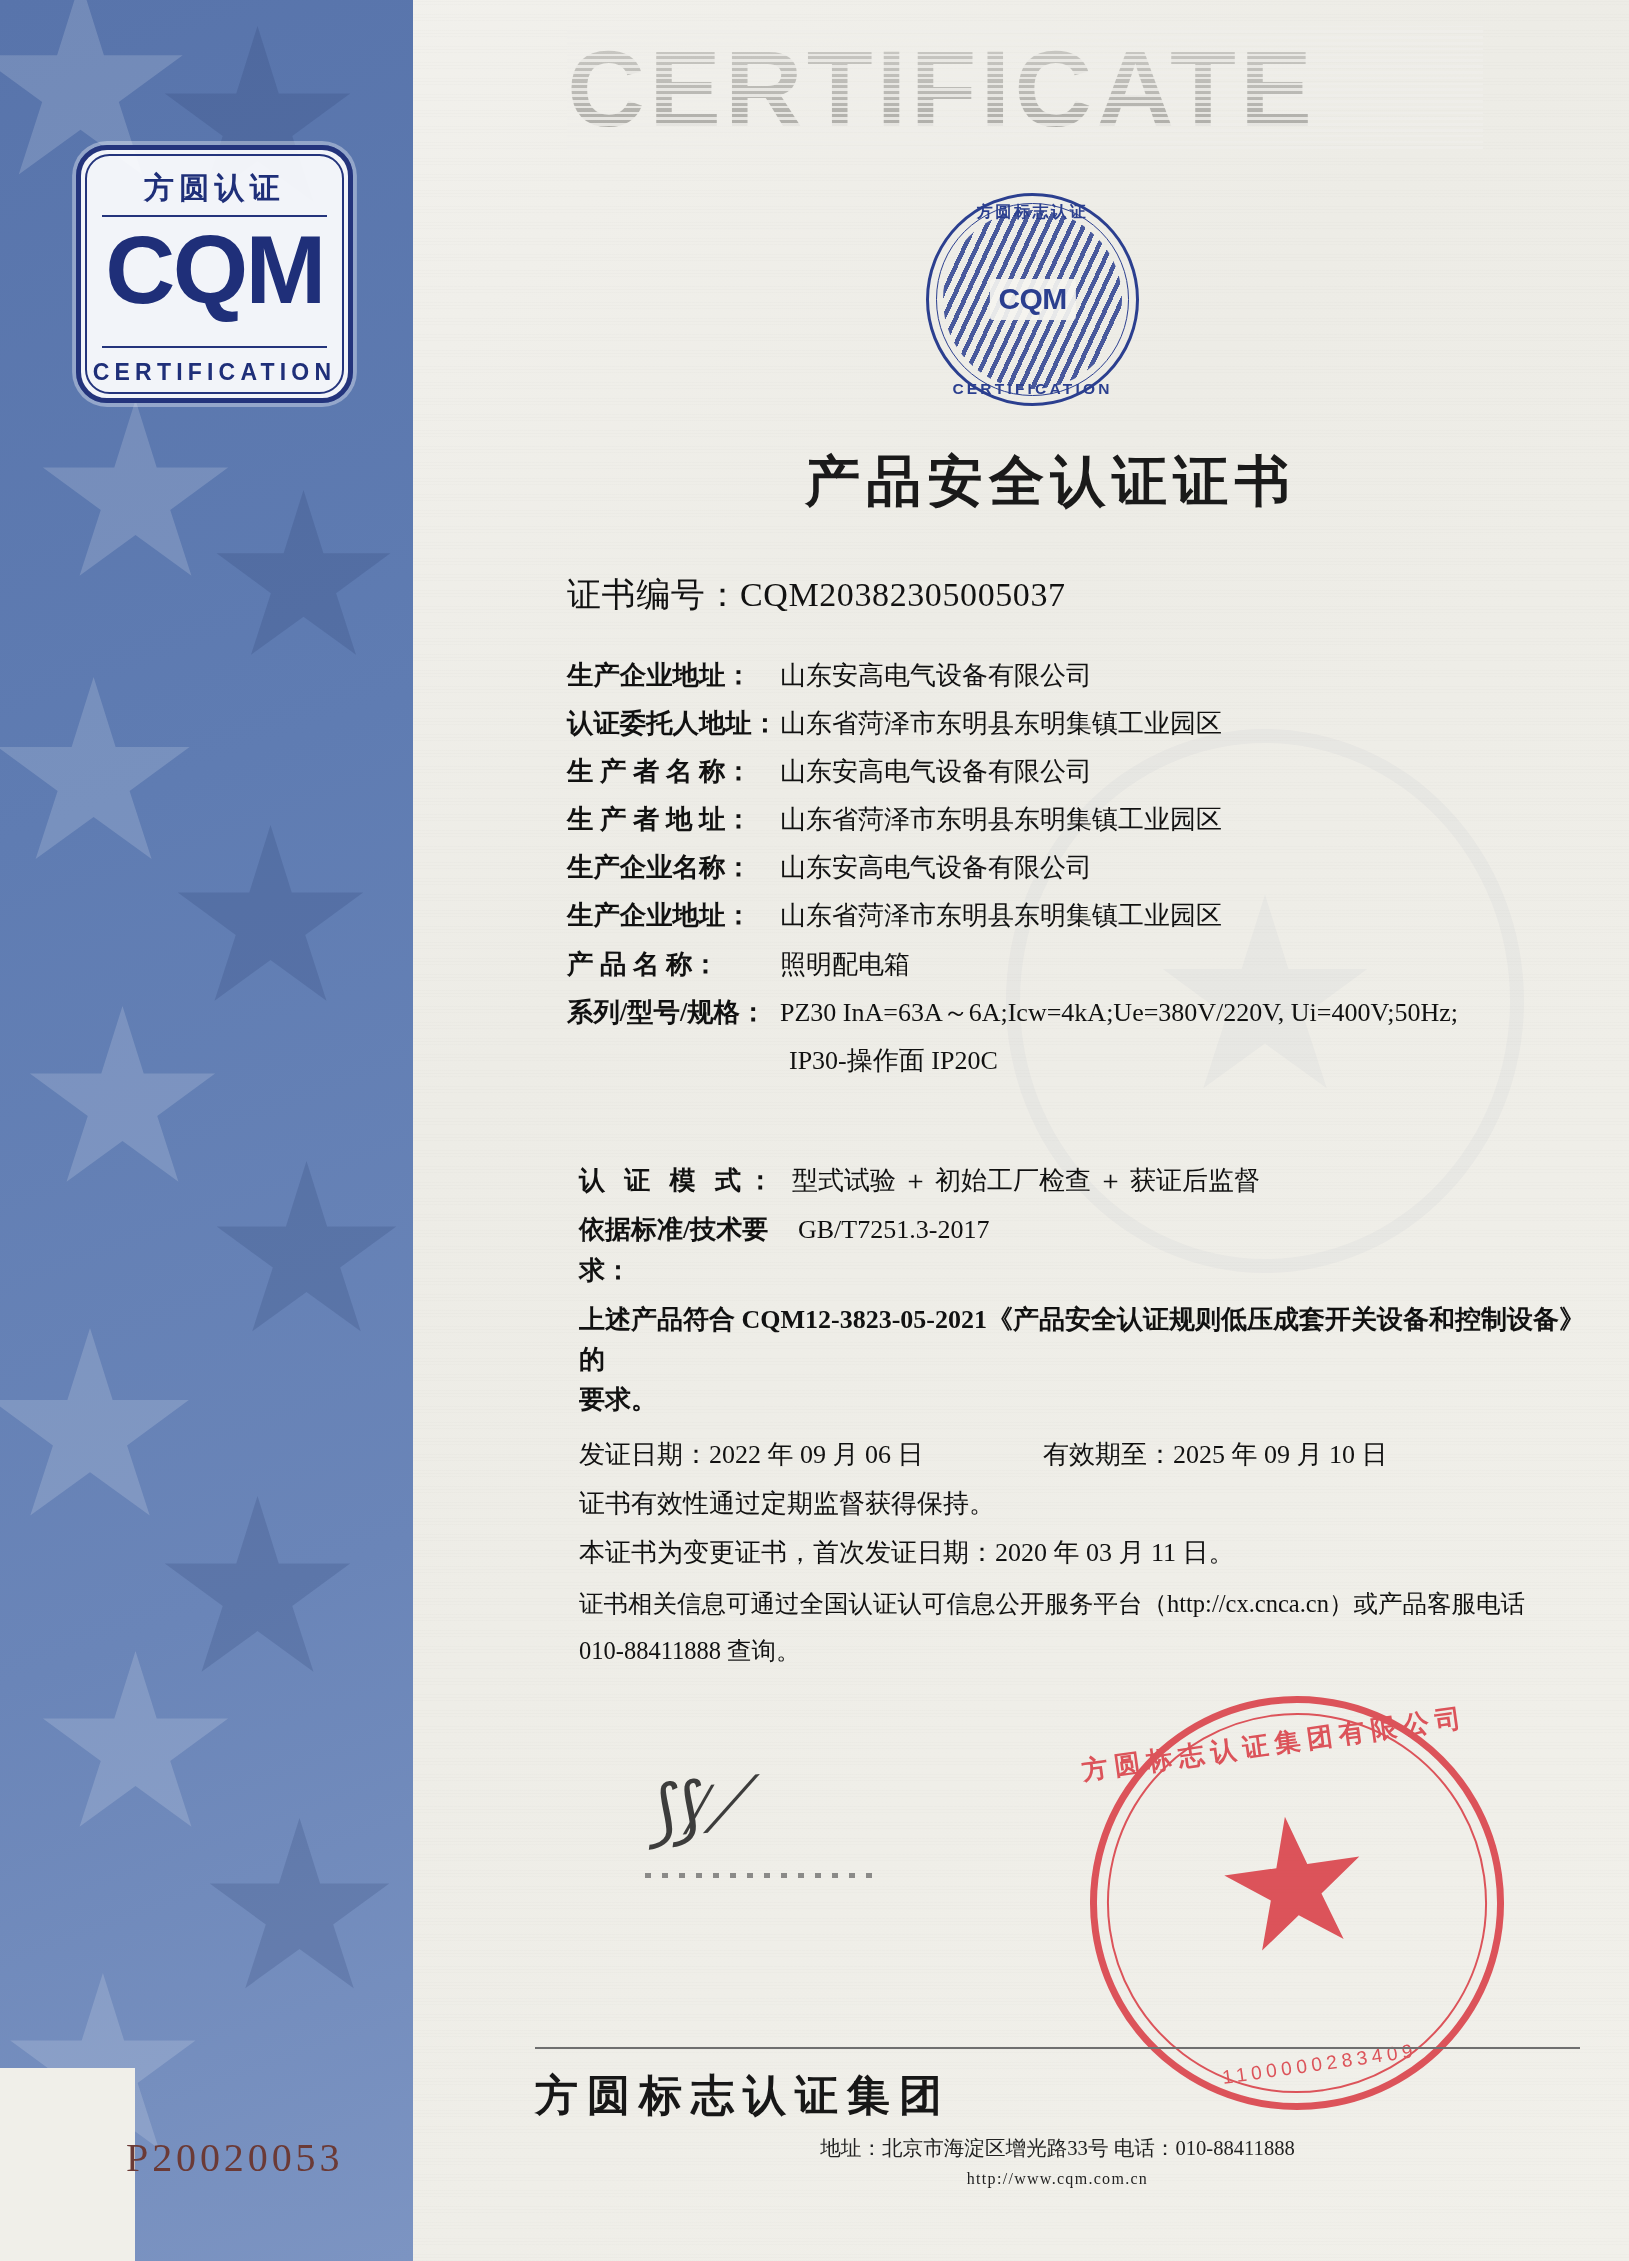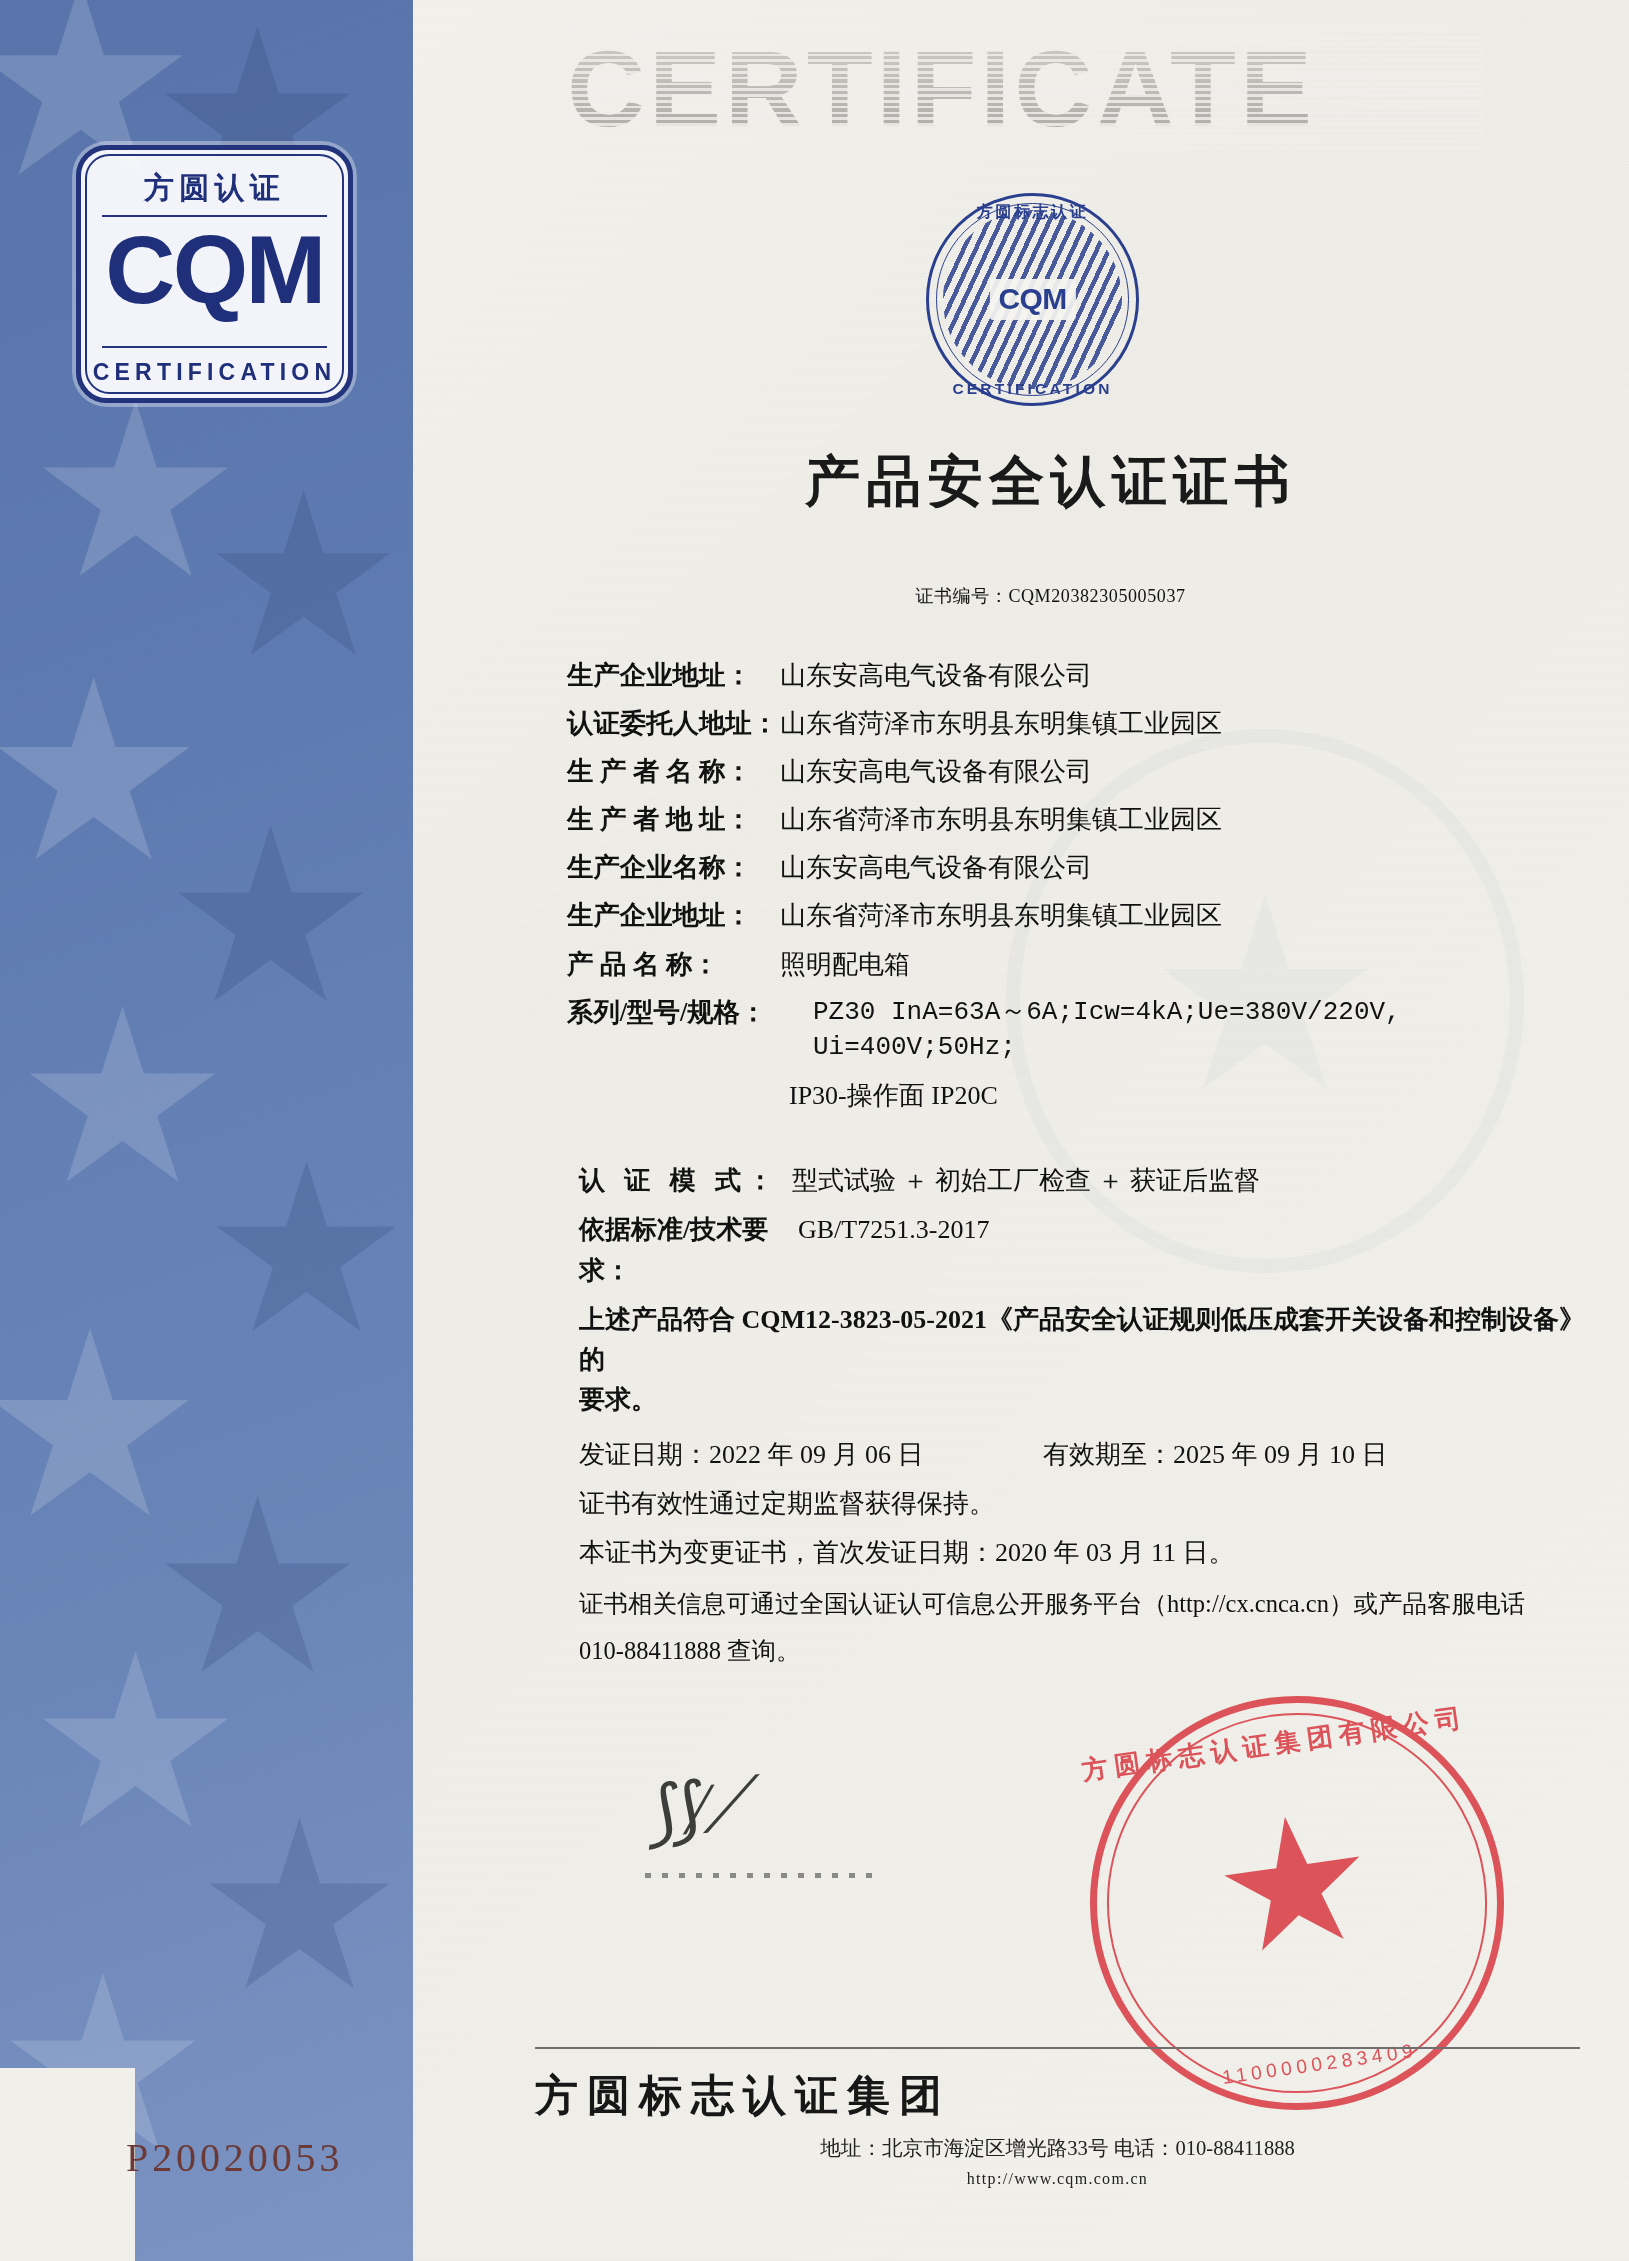--- a/index.html
+++ b/index.html
@@ -143,39 +143,39 @@
     position:absolute;left:567px;top:445px;width:967px;
     text-align:center;
     font-family:"Liberation Serif",serif;
     font-weight:bold;
     font-size:55px;
     letter-spacing:6.4px;
     color:#1a1a1a;
   }
   
   #certno{
-    position:absolute;left:567px;top:584px;width:967px;
-    text-align:center;
-    font-size:18px;letter-spacing:0.6px;color:#121212;
+    position:absolute;left:567px;top:572px;width:967px;
+    text-align:left;
+    font-size:34px;letter-spacing:0.6px;color:#121212;
   }
   
   #fields{
     position:absolute;left:567px;top:658px;width:1006px;
   }
   .row{ display:flex; align-items:flex-start; margin-bottom:13px; }
   .row .lab{
     width:213px;flex:0 0 213px;
     font-size:26.4px;font-weight:bold;color:#111;
     letter-spacing:0px;
     white-space:nowrap;
   }
   .row .val{
     font-size:26px;color:#111;line-height:1.35;
   }
-  .row .val.mono{ font-family:Liberation Mono, monospace; letter-spacing:0px;margin-left:33px; }
+  .row .val.mono{ font-family:Liberation Serif, serif; letter-spacing:0px; }
   #specline2{
     font-size:26px;color:#111;margin:2.6px 0 0 222px;
   }
   
   #lower{
     position:absolute;left:579px;top:1161px;width:1012px;
     font-size:26px;color:#111;line-height:1.55;
   }
   #lower .b{ font-weight:bold; }
   #lower .r{ display:flex; align-items:flex-start; margin-bottom:9px;}

